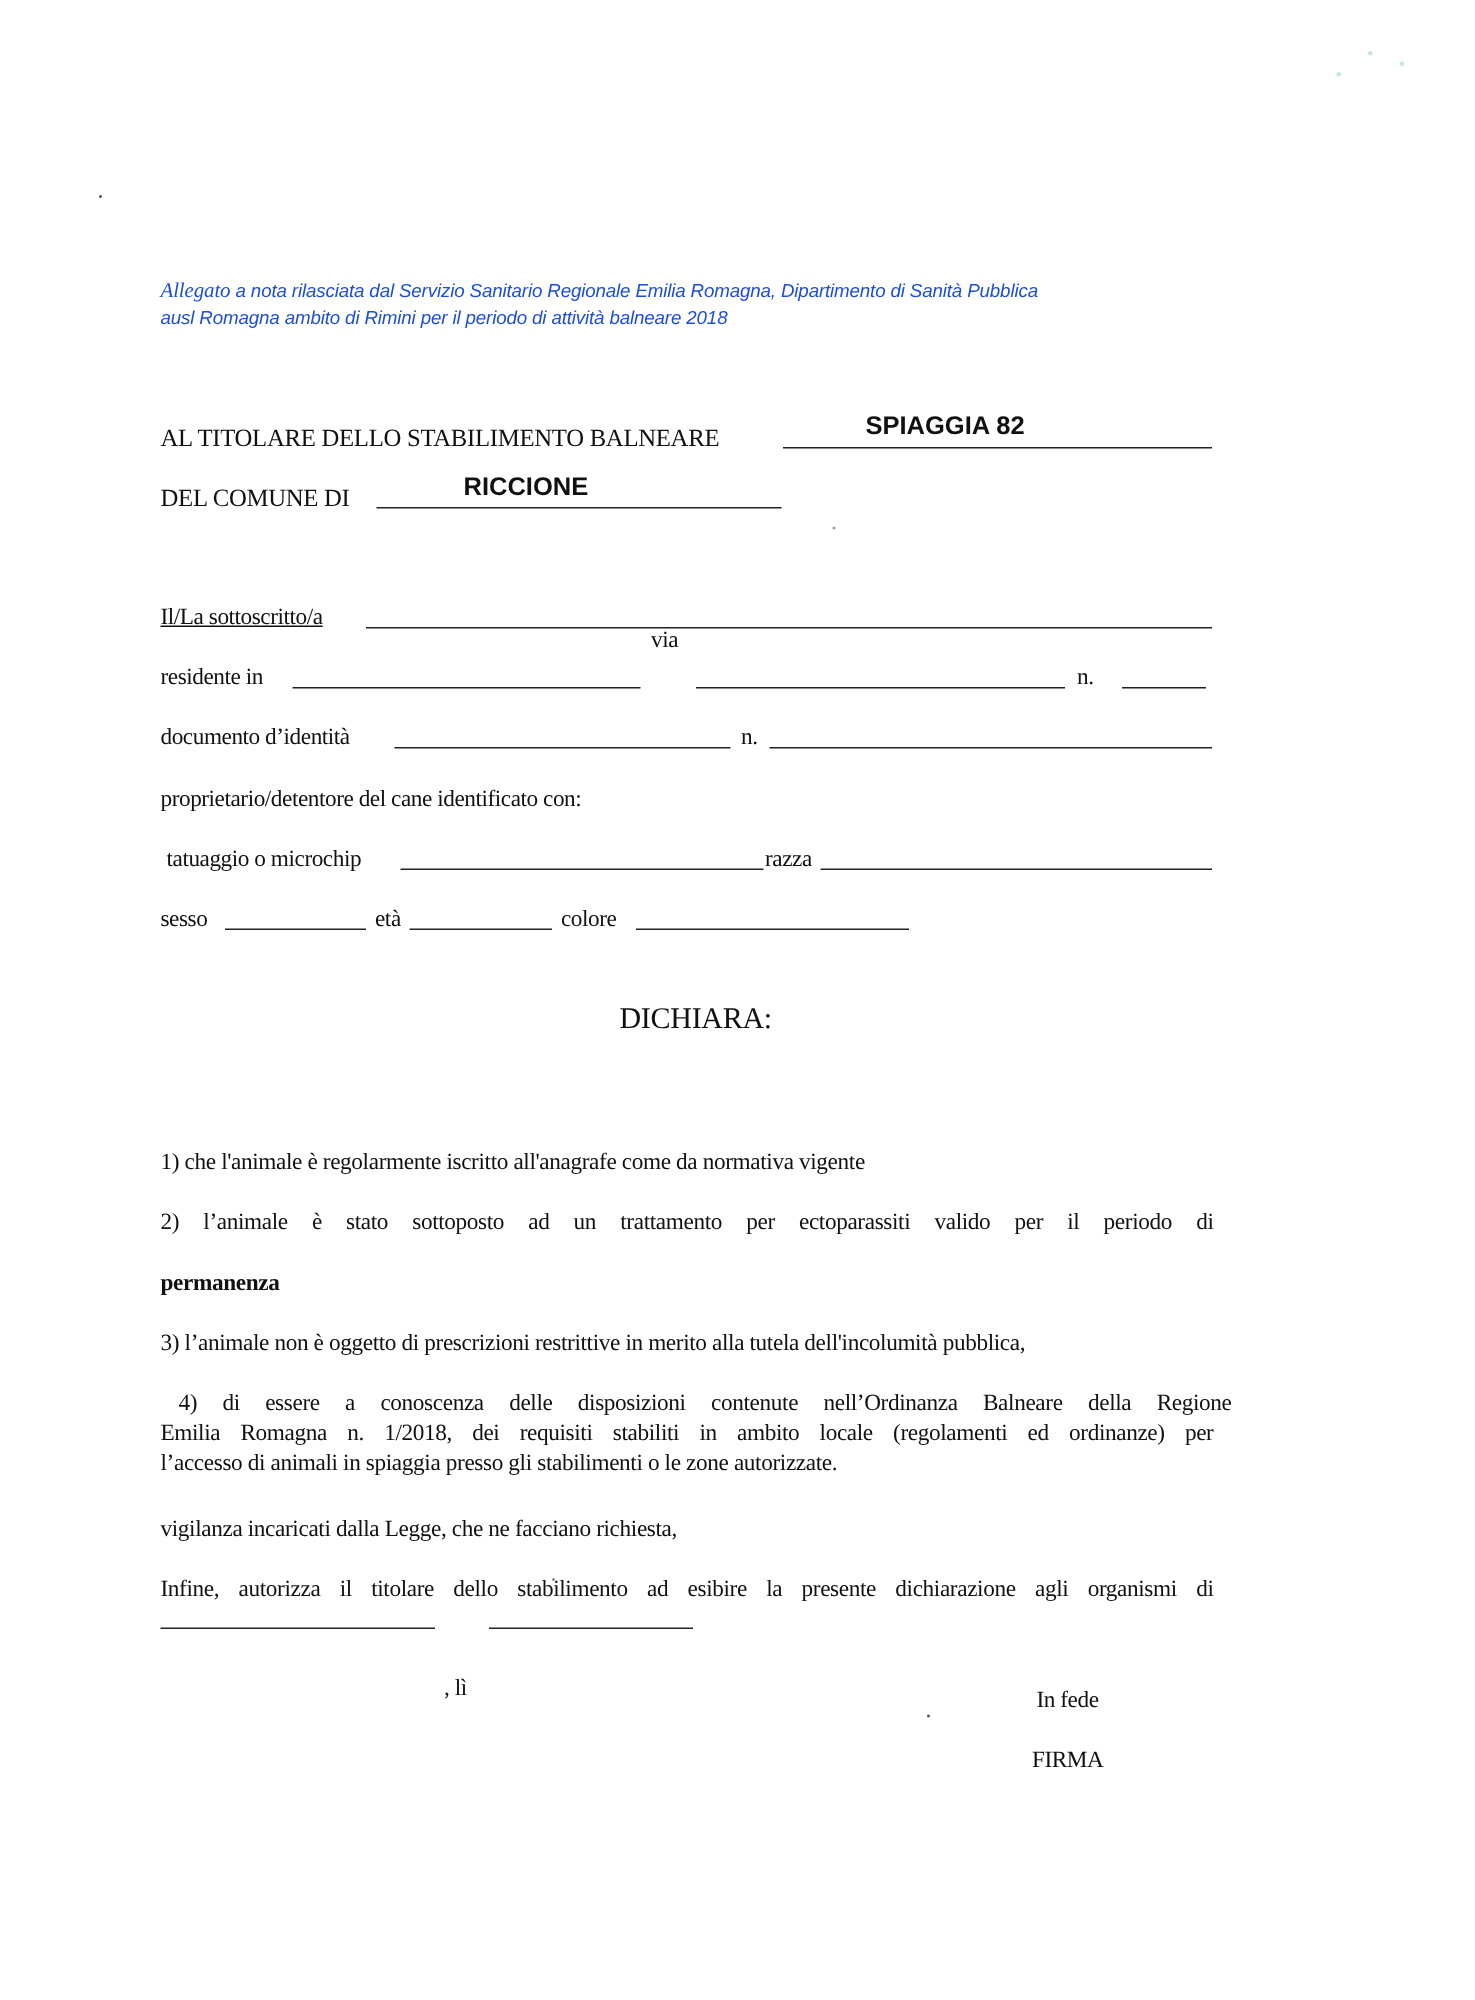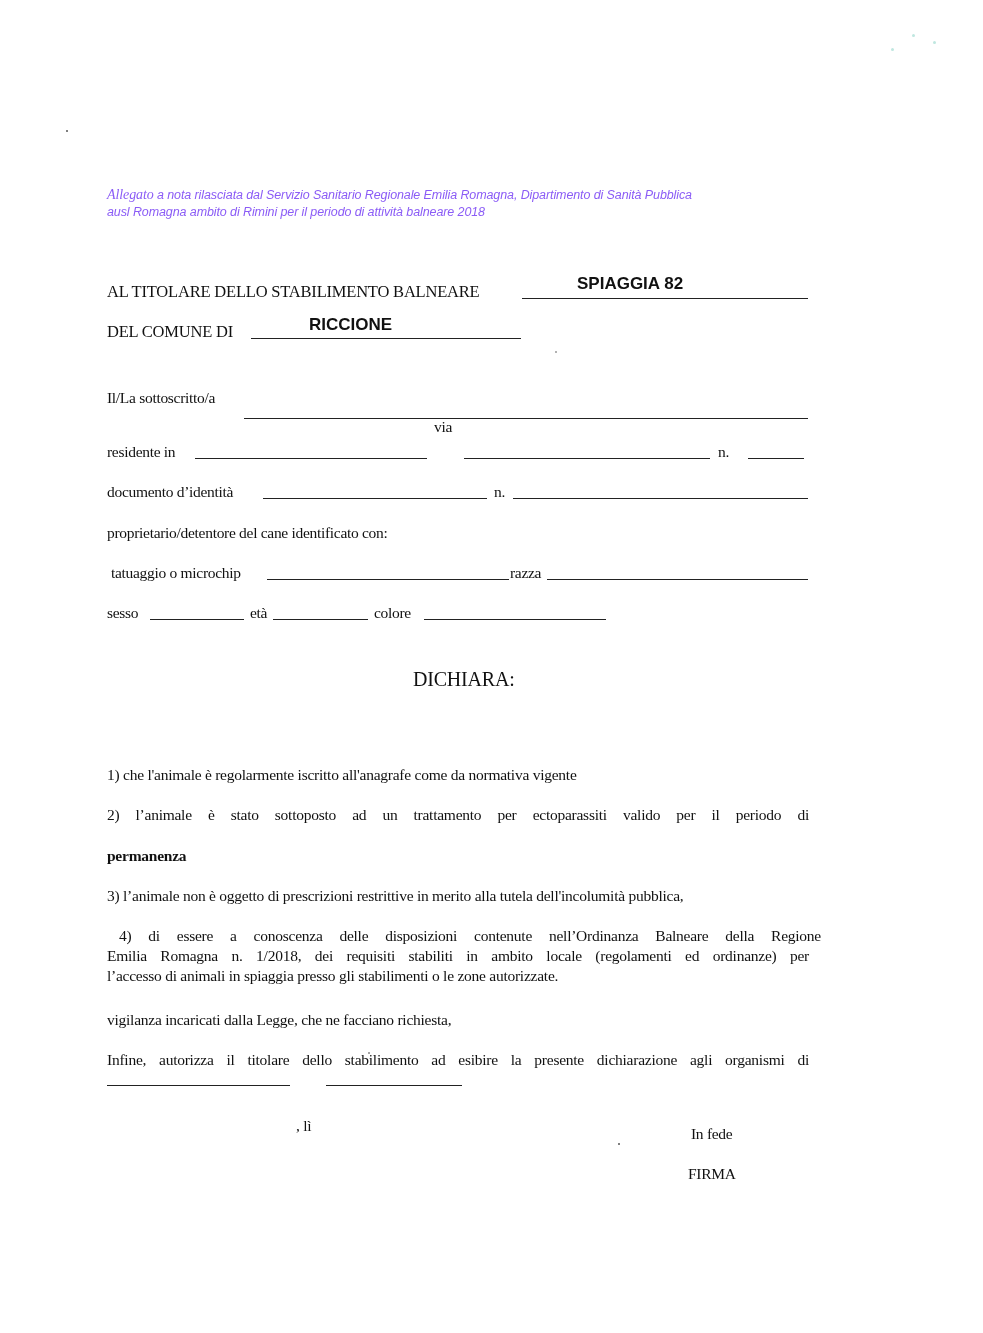--- a/index.html
+++ b/index.html
@@ -1,19 +1,19 @@
 <!DOCTYPE html>
 <html><head>
   <meta charset="utf-8">
   <style>
     html, body { margin: 0; padding: 0; background: #ffffff; }
     body { width: 983px; height: 1333px; position: relative; overflow: hidden;
            font-family: "Liberation Serif", serif; color: #111; }
     .abs { position: absolute; white-space: nowrap; }
-    .hdr { font-family: "Liberation Sans", sans-serif; font-style: italic; font-size: 12.5px; color: #8b5cf6; letter-spacing: -0.1px; }
+    .hdr { font-family: "Liberation Sans", sans-serif; font-style: italic; font-size: 12.5px; color: #1d4ed8; letter-spacing: -0.1px; }
     .hdr .lead { font-family: "Liberation Serif", serif; font-size: 14px; }
     .cap { font-size: 16.5px; letter-spacing: -0.2px; }
     .lbl { font-size: 15.5px; letter-spacing: -0.3px; }
     .line { position: absolute; height: 0; border-bottom: 1.2px solid #222; }
     .fill { font-family: "Liberation Sans", sans-serif; font-weight: bold; font-size: 17px; color: #111; }
     .para { position: absolute; left: 107px; width: 702px; font-size: 15.5px; line-height: 20px; text-align: justify; letter-spacing: -0.25px; }
     .para.single { white-space: nowrap; text-align: left; }
     .justify-line { text-align: justify; text-align-last: justify; }
     .dot { position: absolute; width: 2px; height: 2px; background: #555; border-radius: 1px; }
     .speck { position: absolute; width: 3px; height: 3px; background: #bfe7e0; border-radius: 2px; }
@@ -35,21 +35,21 @@
 <div class="abs hdr" style="left:107px;top:205px;">ausl Romagna  ambito di Rimini per il periodo di attività balneare 2018</div>
 
 <div class="abs cap" style="left:107px;top:282px;">AL TITOLARE DELLO STABILIMENTO BALNEARE</div>
 <div class="line" style="left:522px;top:298px;width:286px;"></div>
 <div class="abs fill" style="left:577px;top:274px;">SPIAGGIA 82</div>
 
 <div class="abs cap" style="left:107px;top:322px;">DEL COMUNE DI</div>
 <div class="line" style="left:251px;top:338px;width:270px;"></div>
 <div class="abs fill" style="left:309px;top:315px;">RICCIONE</div>
 
-<div class="abs lbl" style="left:107px;top:389px;">Il/La sottoscritto/a</div>
+<div class="abs lbl" style="left:107px;top:403px;text-decoration:underline;">Il/La sottoscritto/a</div>
 <div class="line" style="left:244px;top:418px;width:564px;"></div>
 
 <div class="abs lbl" style="left:107px;top:443px;">residente in</div>
 <div class="line" style="left:195px;top:458px;width:232px;"></div>
 <div class="abs lbl" style="left:434px;top:418px;">via</div>
 <div class="line" style="left:464px;top:458px;width:246px;"></div>
 <div class="abs lbl" style="left:718px;top:443px;">n.</div>
 <div class="line" style="left:748px;top:458px;width:56px;"></div>
 
 <div class="abs lbl" style="left:107px;top:483px;">documento d’identità</div>

